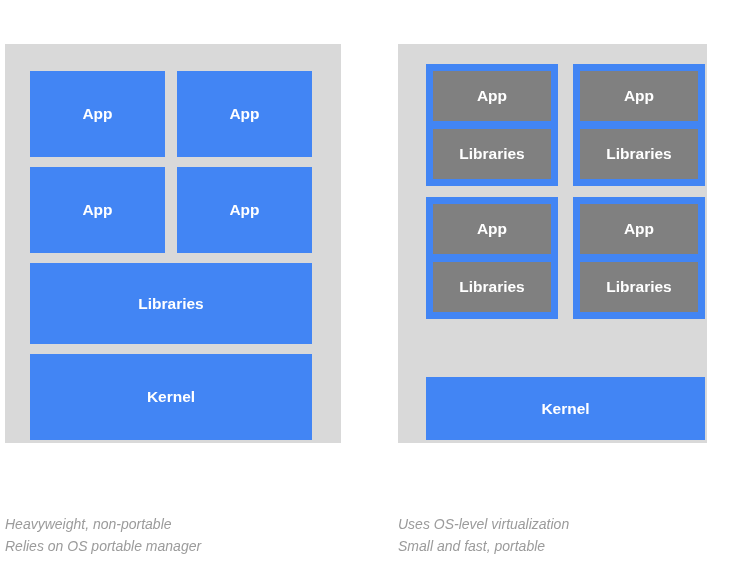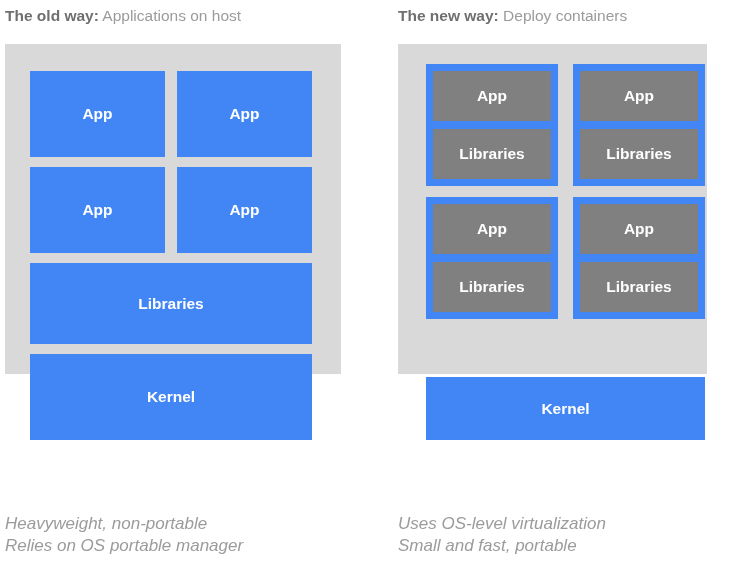--- a/index.html
+++ b/index.html
@@ -40,21 +40,21 @@
     font-weight: bold;
     color: #6f6f6f;
   }
 
   
   .panel {
     position: absolute;
     top: 44px;
     left: 0;
     width: 336px;
-    height: 330px;
+    height: 399px;
     background: #d9d9d9;
   }
   #col-new .panel { width: 309px; }
 
   
   .blue-box {
     position: absolute;
     background: #4285f4;
     color: #ffffff;
     font-weight: bold;
@@ -103,37 +103,33 @@
     top: 333px;
     width: 279px;
     height: 63px;
   }
 
   
   .caption {
     position: absolute;
     top: 513px;
     left: 0;
-    font-size: 17px;
+    font-size: 14px;
     line-height: 22px;
     font-style: italic;
     color: #9b9b9b;
     white-space: nowrap;
   }
   .caption div { white-space: nowrap; }
 </style>
 </head>
 <body>
 
 <div class="column" id="col-old">
 
-  <div class="heading">
-    <span class="strong">The old way:</span>
-    <span>Applications on host</span>
-  </div>
 
   <div class="panel">
 
     <div class="blue-box" id="app-host-1">
       <span>App</span>
     </div>
 
     <div class="blue-box" id="app-host-2">
       <span>App</span>
     </div>
@@ -158,24 +154,20 @@
 
   <div class="caption">
     <div>Heavyweight, non-portable</div>
     <div>Relies on OS portable manager</div>
   </div>
 
 </div>
 
 <div class="column" id="col-new">
 
-  <div class="heading">
-    <span class="strong">The new way:</span>
-    <span>Deploy containers</span>
-  </div>
 
   <div class="panel">
 
     <div class="container-box" id="container-1">
       <div class="gray-box">
         <span>App</span>
       </div>
       <div class="gray-box lower">
         <span>Libraries</span>
       </div>

